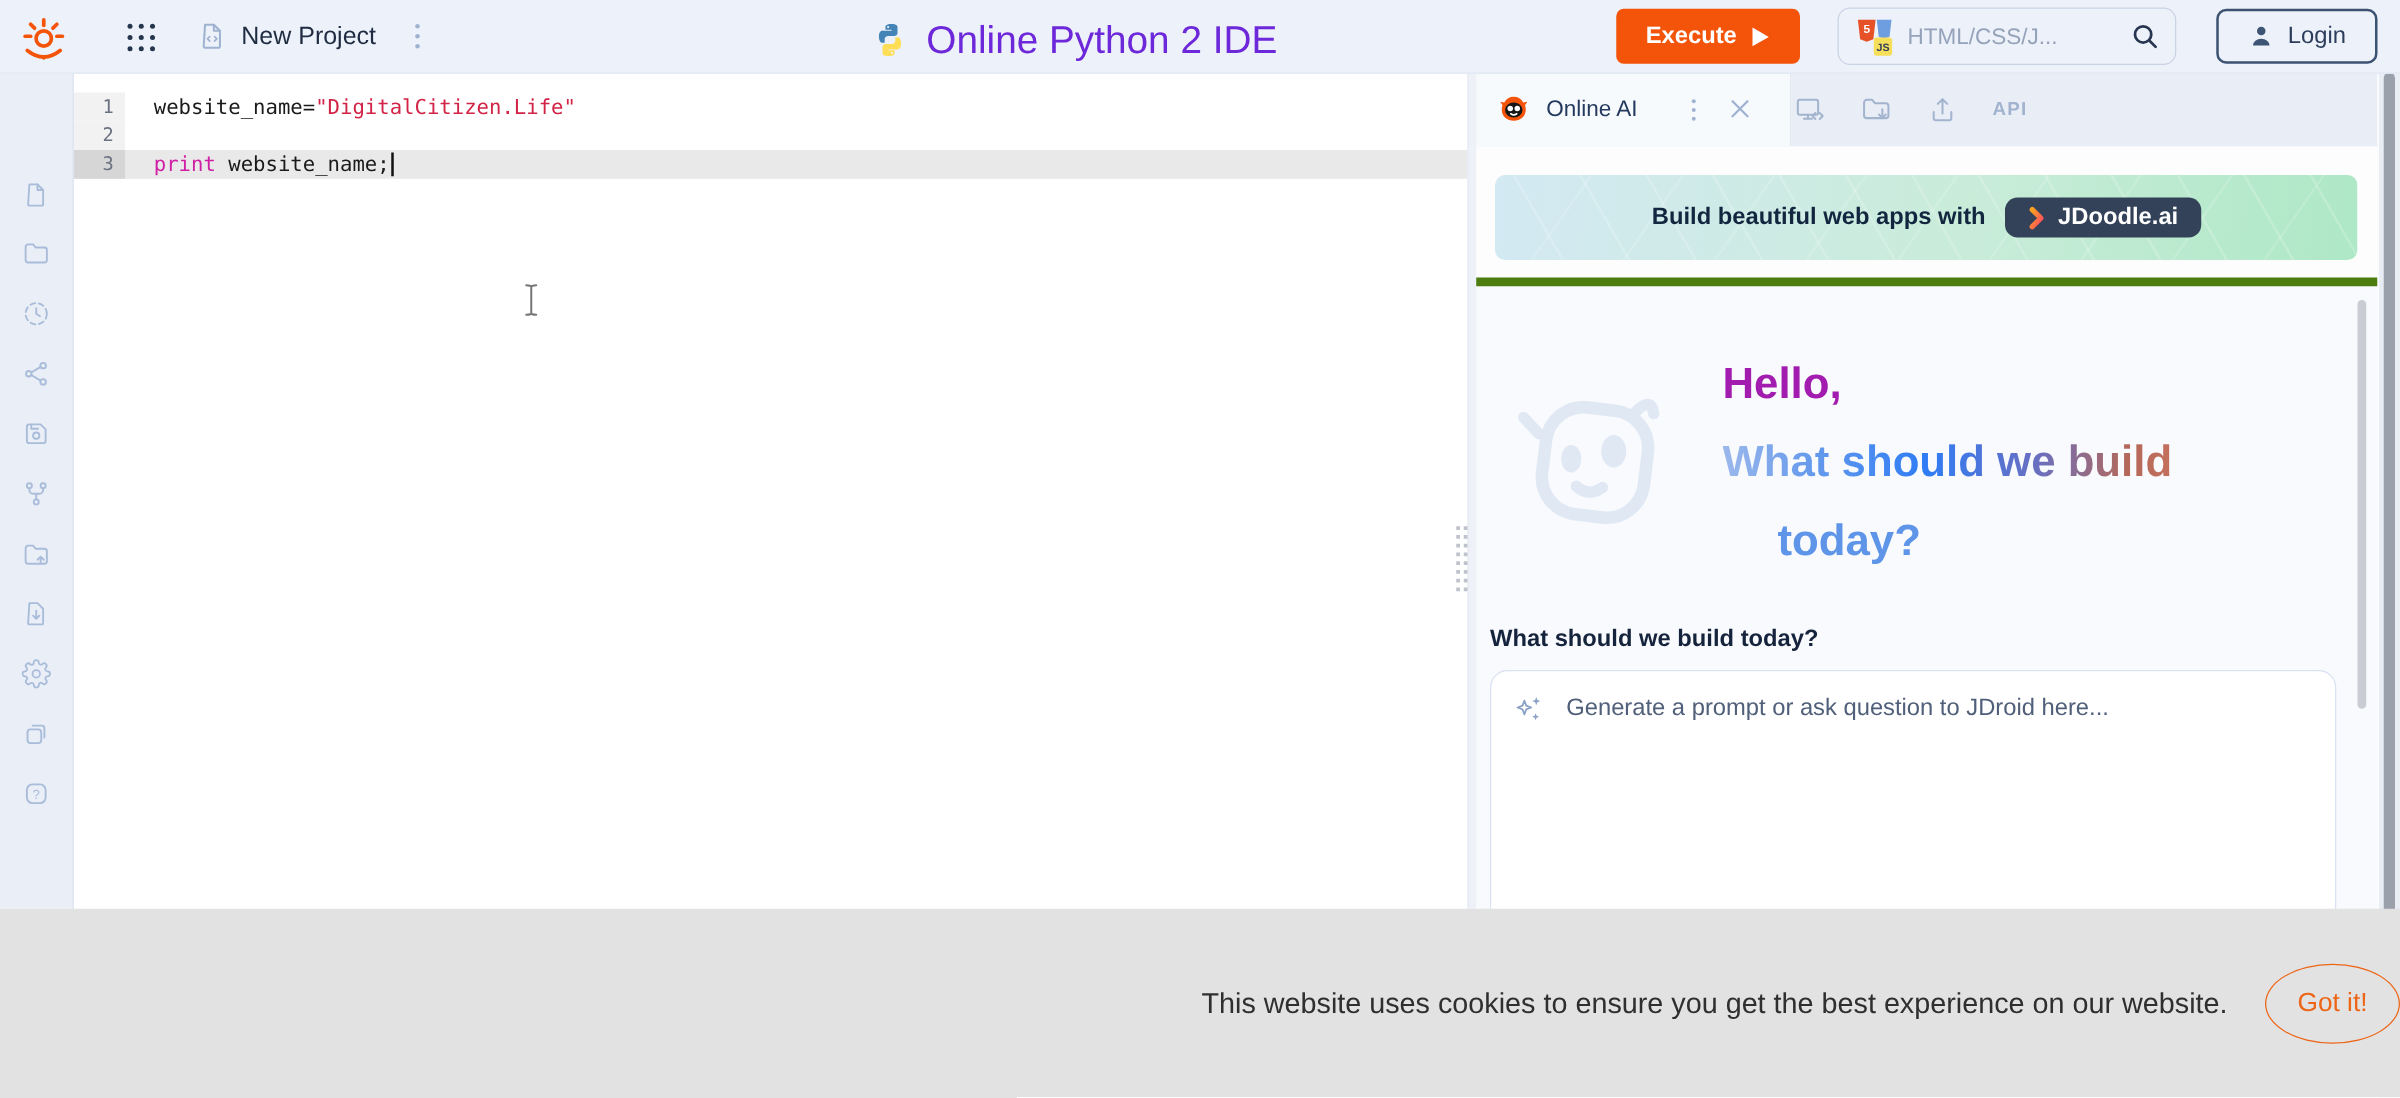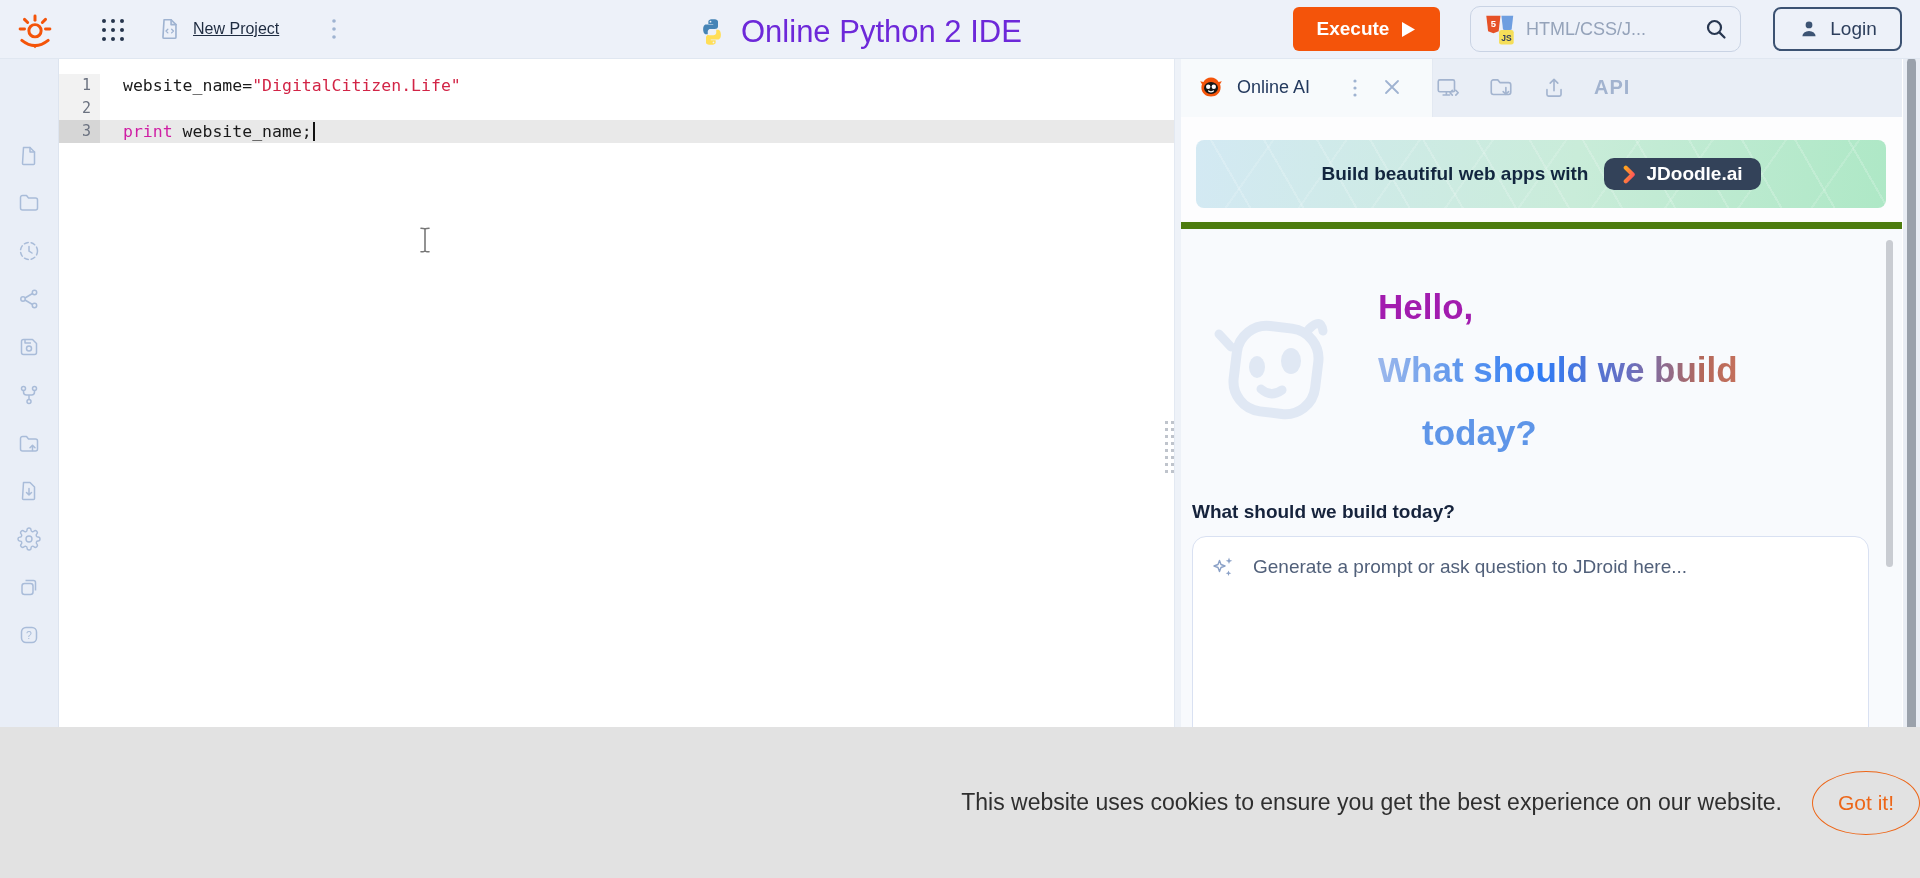--- a/index.html
+++ b/index.html
@@ -5,21 +5,21 @@
   html,body{margin:0;padding:0;background:#fff;}
   .app{position:relative;width:1920px;height:878px;overflow:hidden;
        font-family:"Liberation Sans",sans-serif;background:#fff;color:#1f2d45;}
 
   
   .topbar{position:absolute;left:0;top:0;width:1920px;height:58px;background:#edf1f9;
           border-bottom:1px solid #e0e7f1;z-index:6;}
   .logo{position:absolute;left:14px;top:8px;width:42px;height:42px;}
   .grid-btn{position:absolute;left:100px;top:17px;width:26px;height:26px;cursor:pointer;}
   .proj{position:absolute;left:157px;top:14px;height:30px;display:flex;align-items:center;gap:10px;}
-  .proj-name{font-size:16px;font-weight:500;color:#1e2b40;text-decoration:underline;}
+  .proj-name{font-size:20px;font-weight:500;color:#1e2b40;}
   .kebab-top{position:absolute;left:325px;top:16px;width:18px;height:26px;}
   .apptitle{position:absolute;left:697px;top:14px;display:flex;align-items:center;gap:14px;}
   .apptitle-text{font-size:31px;color:#6d28d9;}
   .exec-btn{position:absolute;left:1293px;top:7px;width:147px;height:44px;border-radius:6px;
             background:#f4540a;display:flex;align-items:center;justify-content:center;gap:12px;
             color:#fff;font-size:19px;font-weight:700;cursor:pointer;}
   .langbox{position:absolute;left:1470px;top:6px;width:271px;height:46px;border:1px solid #c9d3e4;
            border-radius:10px;display:flex;align-items:center;gap:9px;padding:0 12px;box-sizing:border-box;
            cursor:pointer;background:transparent;}
   .langbox-label{font-size:18px;color:#95a3ba;flex:1;white-space:nowrap;overflow:hidden;}
@@ -56,21 +56,21 @@
   .panel-header{position:absolute;left:0;top:0;width:722px;height:59px;background:#e9eef6;
                 border-bottom:1px solid #e3e9f2;}
   .panel-tab{position:absolute;left:0;top:0;width:252px;height:59px;background:#f7fafc;
              border-right:1px solid #e3e9f2;display:flex;align-items:center;cursor:pointer;}
   .panel-tab .robot{margin-left:18px;}
   .panel-tab-title{margin-left:13px;font-size:18px;color:#243a5e;}
   .tab-kebab{position:absolute;left:168px;top:17px;width:14px;height:26px;cursor:pointer;}
   .tab-close{position:absolute;left:200px;top:17px;width:24px;height:24px;cursor:pointer;}
   .panel-tools{position:absolute;left:255px;top:0;height:59px;display:flex;align-items:center;gap:27px;}
   .tool-icon{width:26px;height:26px;cursor:pointer;}
-  .api-label{font-size:20px;font-weight:700;letter-spacing:1px;color:#a2b3cf;cursor:pointer;}
+  .api-label{font-size:15px;font-weight:700;letter-spacing:1px;color:#a2b3cf;cursor:pointer;}
 
   .banner-strip{position:absolute;left:0;top:59px;width:722px;height:105px;background:#fdfdfe;
                 border-bottom:7px solid #4d7c0f;text-align:right;}
   .banner{position:absolute;left:16px;top:23px;width:690px;height:68px;border-radius:8px;
           background:
             repeating-linear-gradient(60deg,rgba(255,255,255,.18) 0 2px,transparent 2px 46px),
             repeating-linear-gradient(-55deg,rgba(255,255,255,.14) 0 2px,transparent 2px 60px),
             linear-gradient(95deg,#d3e9f3 0%,#c9ecd9 55%,#aee8c6 100%);
           display:flex;align-items:center;justify-content:center;gap:16px;}
   .banner-text{font-size:19px;font-weight:700;color:#12263f;}

